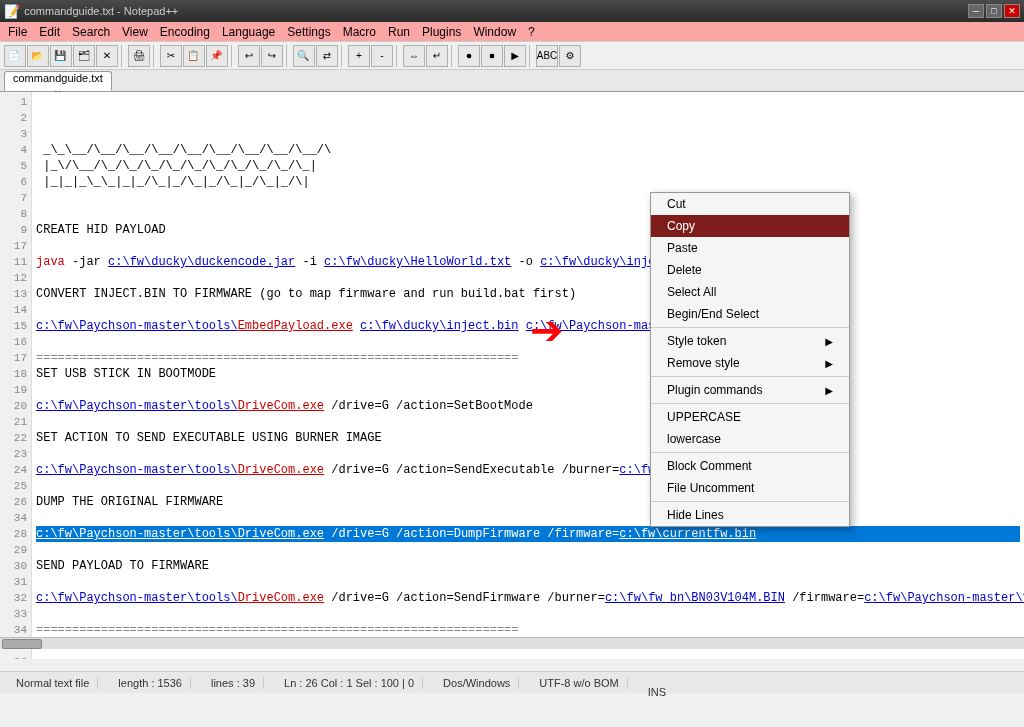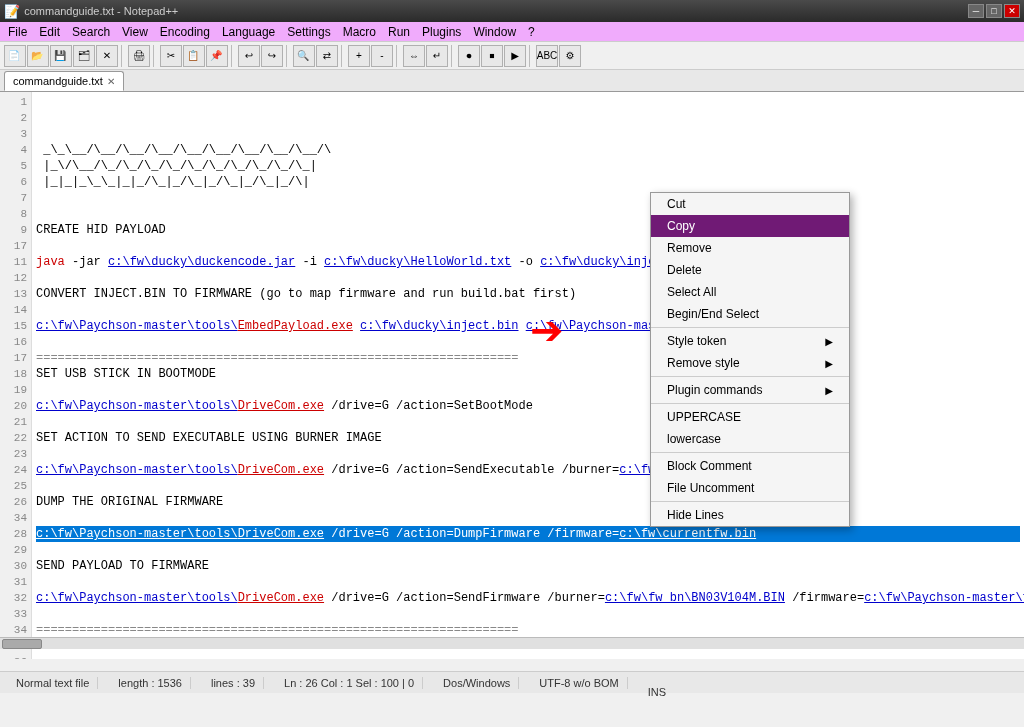--- a/index.html
+++ b/index.html
@@ -20,21 +20,21 @@
     #title-bar .win-btn {
       width: 16px; height: 14px; background: #666; border: 1px solid #888;
       display: flex; align-items: center; justify-content: center;
       font-size: 9px; color: #fff; cursor: pointer;
     }
     #title-bar .win-btn.close { background: #c00; }
 
     
     #menu-bar {
       width: 100%; height: 20px;
-      background: #f0abfc;
+      background: #fca5a5;
       display: flex; align-items: center;
       border-bottom: 1px solid #ccc;
       font-size: 12px;
       padding: 0 2px;
     }
     .menu-item {
       padding: 2px 6px; cursor: pointer; height: 100%;
       display: flex; align-items: center;
     }
 
@@ -61,20 +61,21 @@
       display: flex; align-items: flex-end;
       border-bottom: 1px solid #999;
       padding: 0 4px;
     }
     .tab {
       height: 20px; padding: 0 8px;
       background: #d4d4d4; border: 1px solid #999; border-bottom: none;
       display: flex; align-items: center; gap: 4px;
       font-size: 11px; cursor: pointer;
       border-radius: 3px 3px 0 0;
+      flex-direction: column;
     }
     .tab.active { background: #fff; border-bottom: 1px solid #fff; }
     .tab-close { font-size: 10px; color: #666; cursor: pointer; }
 
     
     #editor-area {
       width: 100%;
       height: calc(727px - 22px - 20px - 28px - 22px - 22px);
       background: #fff;
       display: flex;
@@ -113,21 +114,21 @@
       box-shadow: 3px 3px 8px rgba(0,0,0,0.3);
       z-index: 100;
       font-size: 12px;
     }
     .ctx-item {
       padding: 4px 16px;
       cursor: pointer;
       display: flex; justify-content: space-between; align-items: center;
       color: #000;
     }
-    .ctx-item.highlighted { background: #701a75; color: #fff; }
+    .ctx-item.highlighted { background: #7f1d1d; color: #fff; }
     .ctx-item .submenu-arrow { font-size: 10px; }
     .ctx-separator { height: 1px; background: #ccc; margin: 2px 0; }
 
     
     #status-bar {
       width: 100%; height: 22px;
       background: #e8e8e8; border-top: 1px solid #ccc;
       display: flex; align-items: center;
       padding: 0 8px; gap: 12px;
       font-size: 11px; color: #333;
@@ -251,21 +252,21 @@
       <div class="line-num">34</div>
       <div class="line-num">35</div>
       <div class="line-num">36</div>
     </div>
   <div id="editor-content">
   <div class="line"></div><div class="line"> _\_\__/\__/\__/\__/\__/\__/\__/\__/\__/\</div><div class="line"> |_\/\__/\_/\_/\_/\_/\_/\_/\_/\_/\_/\_|</div><div class="line"> |_|_|_\_\_|_|_/\_|_/\_|_/\_|_/\_|_/\|</div><div class="line"></div><div class="line"></div><div class="line">CREATE HID PAYLOAD</div><div class="line"></div><div class="line"><span style="color:#c00;">java</span> -jar <span style="text-decoration:underline; color:#00c;">c:\fw\ducky\duckencode.jar</span> -i <span style="text-decoration:underline; color:#00c;">c:\fw\ducky\HelloWorld.txt</span> -o <span style="text-decoration:underline; color:#00c;">c:\fw\ducky\inject.bin</span></div><div class="line"></div><div class="line">CONVERT INJECT.BIN TO FIRMWARE (go to map firmware and run build.bat first)</div><div class="line"></div><div class="line"><span style="text-decoration:underline; color:#00c;">c:\fw\Paychson-master\tools\</span><span style="text-decoration:underline; color:#c00;">EmbedPayload.exe</span> <span style="text-decoration:underline; color:#00c;">c:\fw\ducky\inject.bin</span> <span style="text-decoration:underline; color:#00c;">c:\fw\Paychson-master\firmware\</span></div><div class="line"></div><div class="line"><span style="color:#888;">===================================================================</span></div><div class="line">SET USB STICK IN BOOTMODE</div><div class="line"></div><div class="line"><span style="text-decoration:underline; color:#00c;">c:\fw\Paychson-master\tools\</span><span style="text-decoration:underline; color:#c00;">DriveCom.exe</span> /drive=G /action=SetBootMode</div><div class="line"></div><div class="line">SET ACTION TO SEND EXECUTABLE USING BURNER IMAGE</div><div class="line"></div><div class="line"><span style="text-decoration:underline; color:#00c;">c:\fw\Paychson-master\tools\</span><span style="text-decoration:underline; color:#c00;">DriveCom.exe</span> /drive=G /action=SendExecutable /burner=<span style="text-decoration:underline; color:#00c;">c:\fw\fw_bn\BN03V1</span></div><div class="line"></div><div class="line">DUMP THE ORIGINAL FIRMWARE</div><div class="line"></div><div class="line selected"><span style="text-decoration:underline; color:#00c;">c:\fw\Paychson-master\tools\</span><span style="text-decoration:underline; color:#c00;">DriveCom.exe</span> /drive=G /action=DumpFirmware /firmware=<span style="text-decoration:underline; color:#00c;">c:\fw\currentfw.bin</span></div><div class="line"></div><div class="line">SEND PAYLOAD TO FIRMWARE</div><div class="line"></div><div class="line"><span style="text-decoration:underline; color:#00c;">c:\fw\Paychson-master\tools\</span><span style="text-decoration:underline; color:#c00;">DriveCom.exe</span> /drive=G /action=SendFirmware /burner=<span style="text-decoration:underline; color:#00c;">c:\fw\fw_bn\BN03V104M.BIN</span> /firmware=<span style="text-decoration:underline; color:#00c;">c:\fw\Paychson-master\firmware\bin\fw.bin</span></div><div class="line"></div><div class="line"><span style="color:#888;">===================================================================</span></div><div class="line"></div><div class="line"></div></div>
 
   <div id="context-menu">
     <div class="ctx-item">Cut</div>
     <div class="ctx-item highlighted">Copy</div>
-    <div class="ctx-item">Remove</div>
+    <div class="ctx-item">Paste</div>
     <div class="ctx-item">Delete</div>
     <div class="ctx-item">Select All</div>
     <div class="ctx-item">Begin/End Select</div>
     <div class="ctx-separator"></div>
     <div class="ctx-item">Style token <span class="submenu-arrow">▶</span></div>
     <div class="ctx-item">Remove style <span class="submenu-arrow">▶</span></div>
     <div class="ctx-separator"></div>
     <div class="ctx-item">Plugin commands <span class="submenu-arrow">▶</span></div>
     <div class="ctx-separator"></div>
     <div class="ctx-item">UPPERCASE</div>

